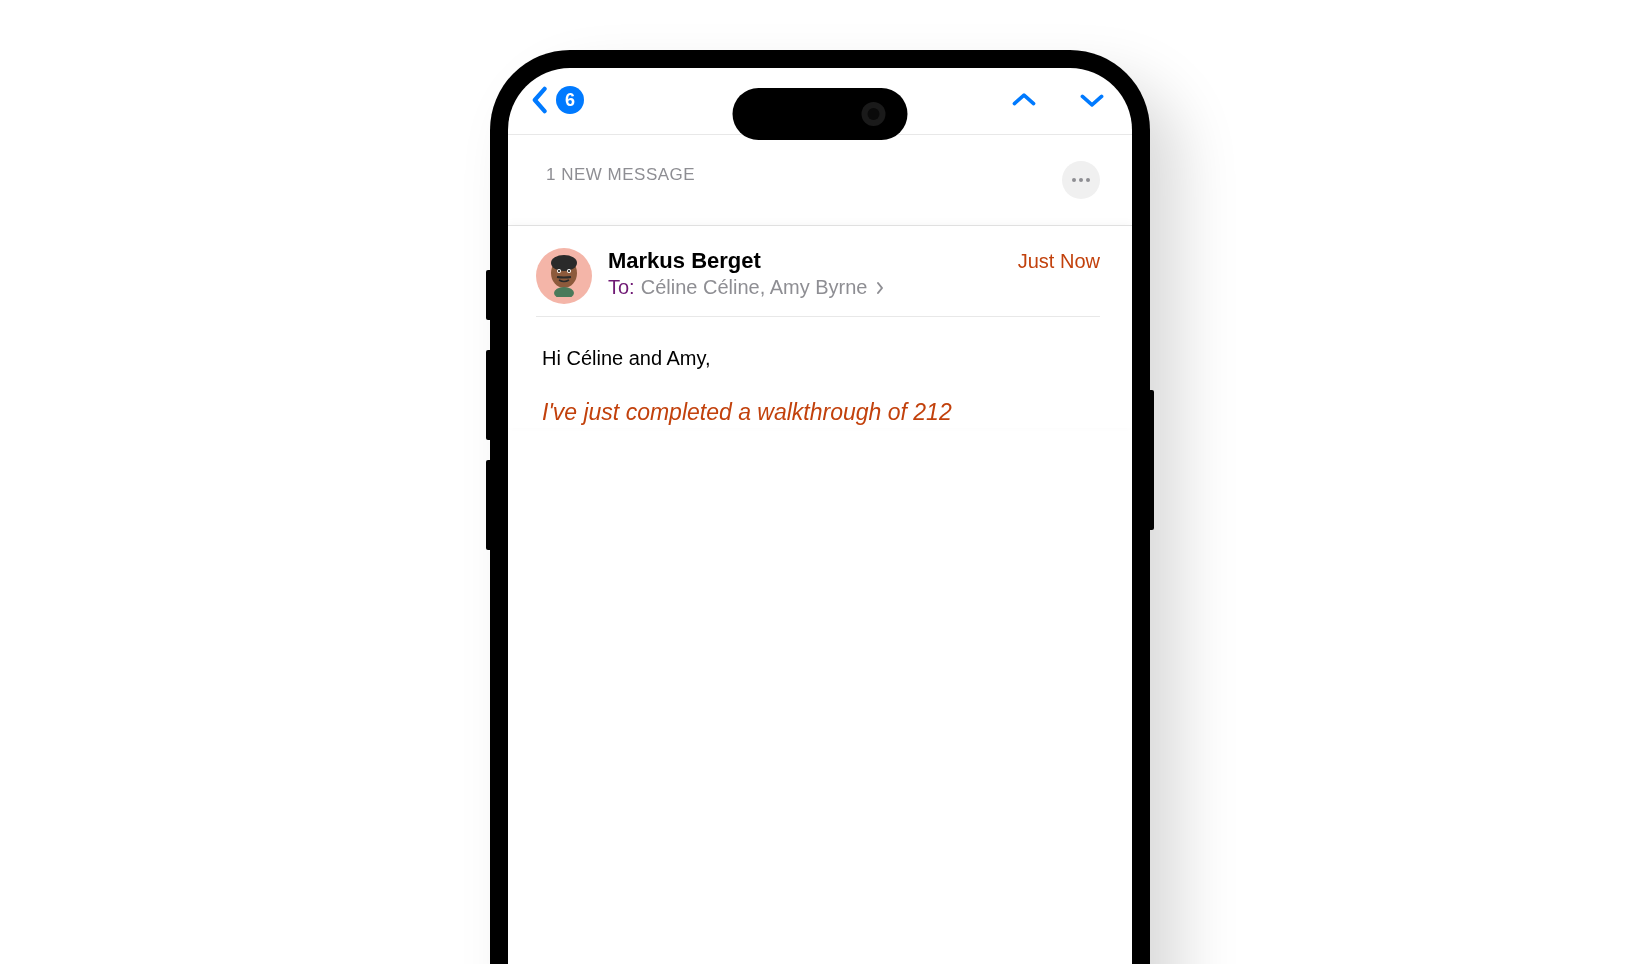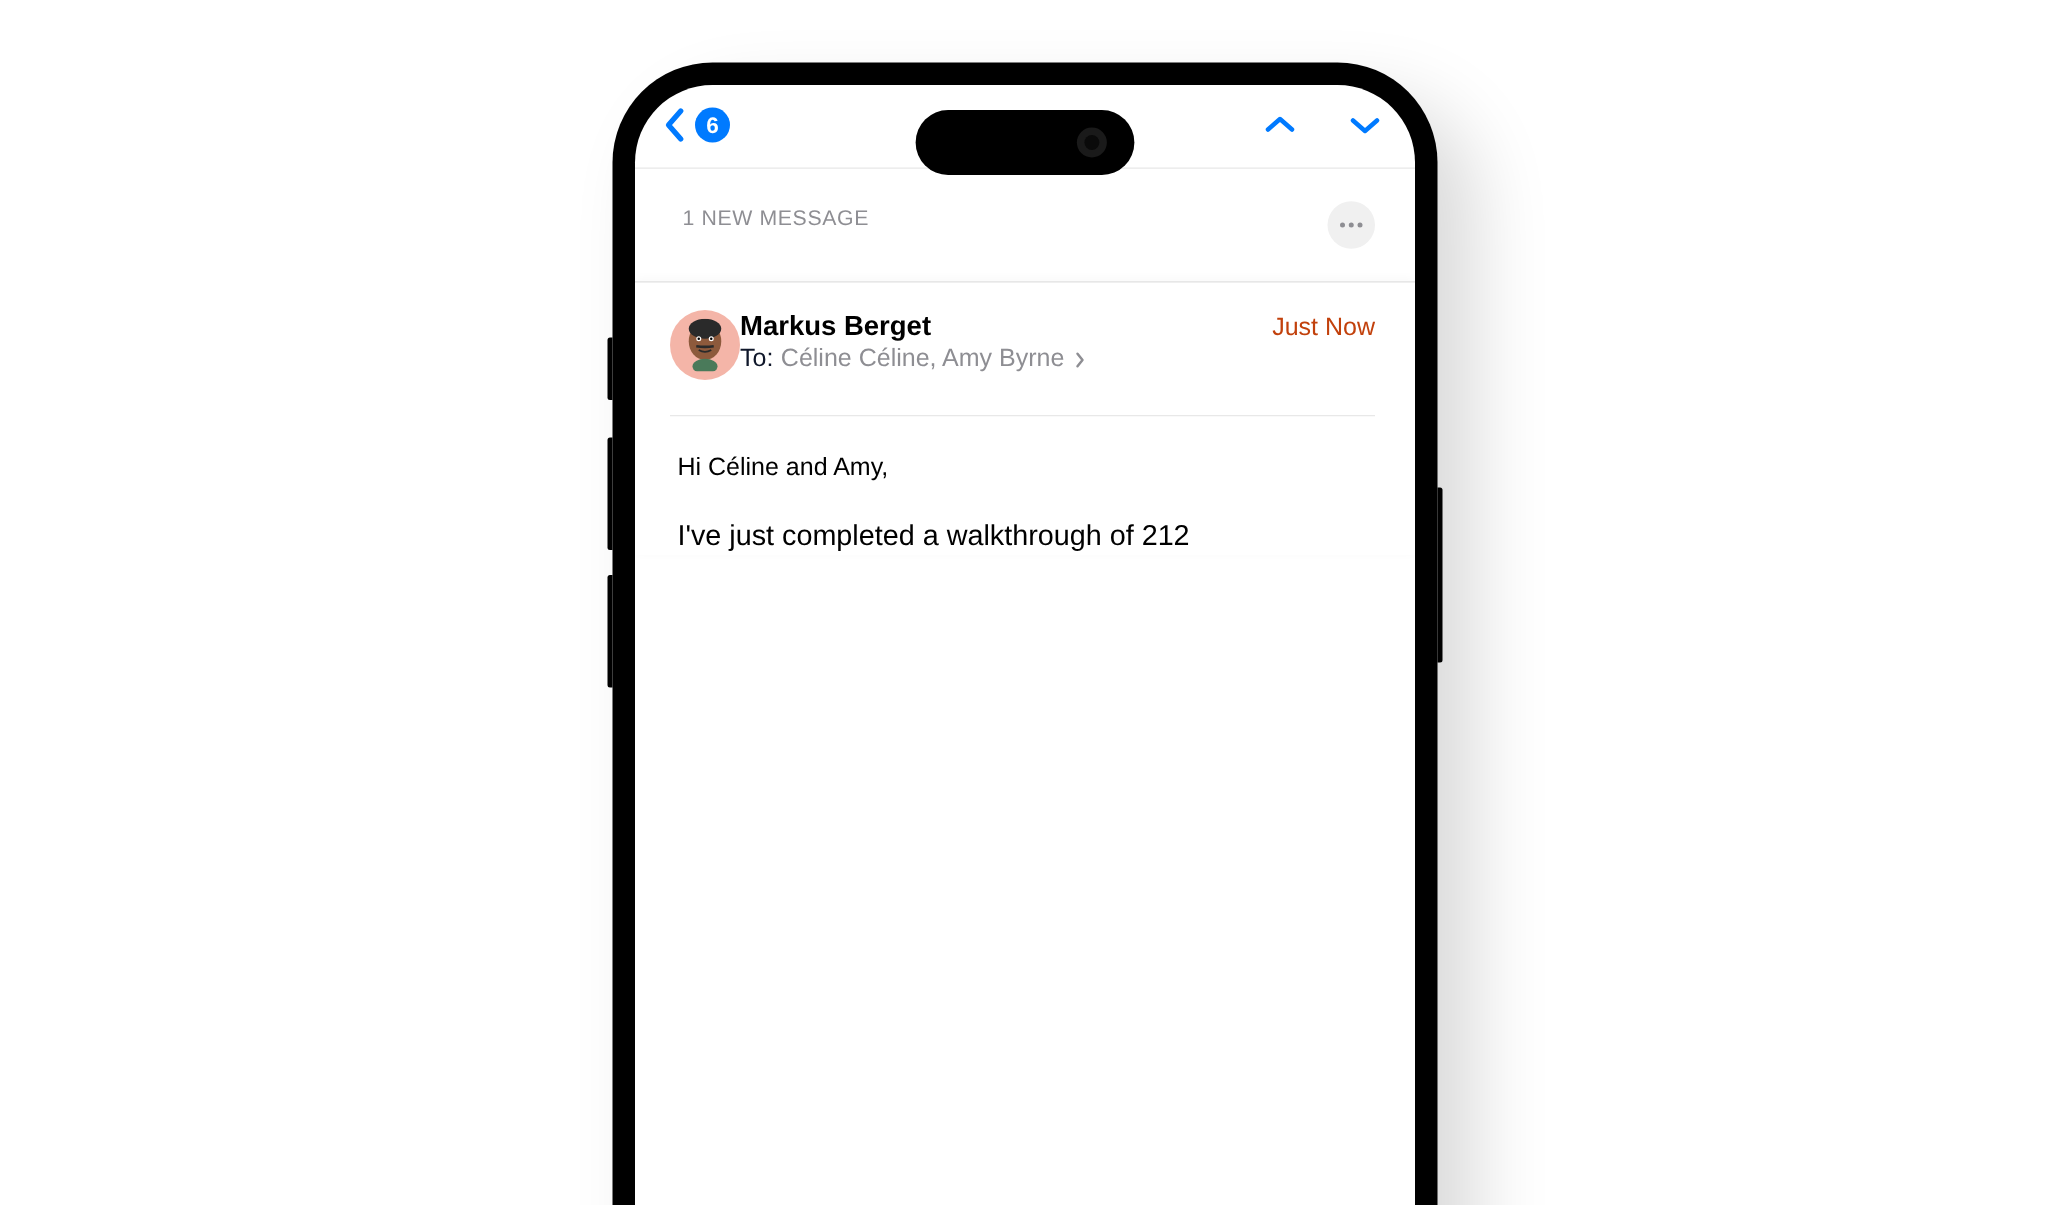--- a/index.html
+++ b/index.html
@@ -208,21 +208,22 @@
     }
     .message-section {
       border-top: 1px solid #e0e0e0;
       margin: 0 0px;
       padding: 22px 32px 0 28px;
       box-shadow: 0 -2px 8px rgba(0,0,0,0.03);
     }
     .message-header {
       display: flex;
       align-items: flex-start;
-      padding-bottom: 28px;
+      gap: 16px;
+      padding-bottom: 12px;
       border-bottom: 1px solid #e8e8e8;
     }
     .avatar {
       width: 56px;
       height: 56px;
       border-radius: 50%;
       background: #f4b5a8;
       display: flex;
       align-items: center;
       justify-content: center;
@@ -254,21 +255,21 @@
       font-weight: 400;
     }
     .recipients-row {
       display: flex;
       align-items: center;
       gap: 6px;
       margin-top: 2px;
     }
     .to-label {
       font-size: 20px;
-      color: #0f172a;
+      color: #701a75;
     }
     .recipients {
       font-size: 20px;
       color: #8e8e93;
     }
     .recipient-chevron {
       color: #8e8e93;
       width: 10px;
       height: 14px;
       margin-left: 2px;
@@ -286,22 +287,23 @@
       margin-bottom: 32px;
       letter-spacing: -0.3px;
     }
     .email-greeting {
       font-size: 20px;
       color: #000;
       margin-bottom: 28px;
     }
     .email-content {
       font-size: 23px;
-      color: #000000;
+      color: #c2410c;
       line-height: 1.3;
+      font-style: italic;
     }
     .side-button-left-1 {
       position: absolute;
       left: -4px;
       top: 220px;
       width: 4px;
       height: 50px;
       background: #000;
       border-radius: 2px 0 0 2px;
     }

